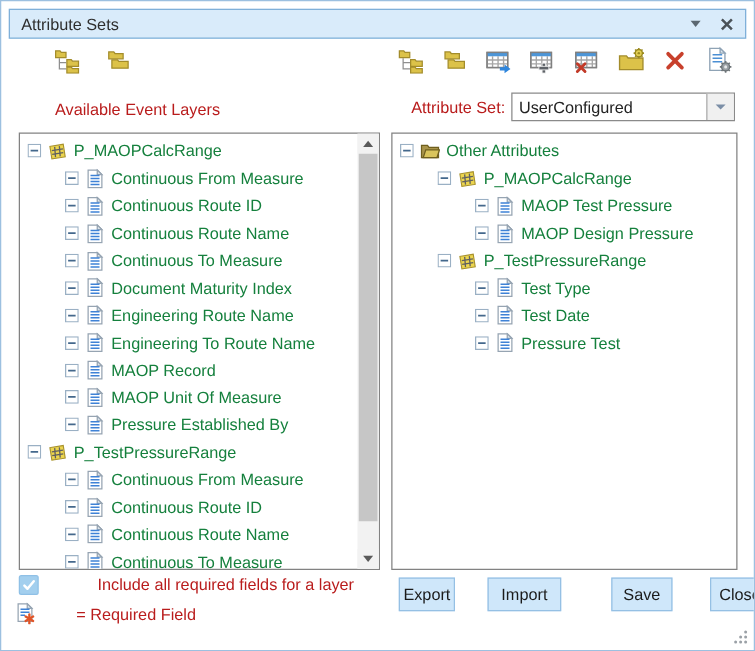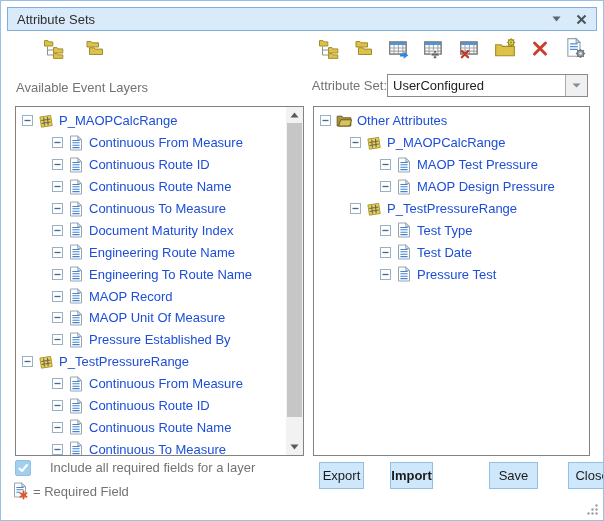--- a/index.html
+++ b/index.html
@@ -14,64 +14,64 @@
               display:flex; align-items:center; padding:8px 9px; }
   .title { flex:1; font-size:13px; color:#2e2e2e; }
   .tb-ic { display:inline-flex; align-items:center; justify-content:center; }
   .tb-ic.menu { margin-right:15px; }
 
   .toolbar-left  { position:absolute; left:42px; top:36px; display:flex; gap:19px; }
   .toolbar-right { position:absolute; left:317px; top:36px; width:268px;
                    display:flex; justify-content:space-between; }
   .tbtn { width:22px; height:22px; display:inline-flex; align-items:center; justify-content:center; }
 
-  .lbl { font-size:13px; color:#737373; white-space:nowrap; }
+  .lbl { font-size:13px; color:#b91c1c; white-space:nowrap;margin-left:28px; }
   .lbl.available { position:absolute; left:15px; top:79px; }
 
   .attrset-row { position:absolute; left:300px; right:15px; top:73px; height:23px;
-                 display:flex; align-items:center; justify-content:flex-end; }
+                 display:flex; align-items:center; justify-content:flex-end; gap:5px; }
   .combo { width:201px; height:23px; border:1px solid #8a8a8a; background:#fff;
            display:flex; align-items:stretch; }
   .combo-val { flex:1; display:flex; align-items:center; padding:0 5px;
                font-size:13px; color:#222; overflow:hidden; }
   .combo-btn { width:22px; background:#f0f0f0; border-left:1px solid #ababab;
                display:flex; align-items:center; justify-content:center; }
 
   .panel { position:absolute; top:105px; height:350px; border:1px solid #828282; background:#fff; }
   .panel.left  { left:14px;  width:289px; }
   .panel.right { left:312px; width:277px; }
   .tree { position:absolute; top:3px; left:0; bottom:0; overflow:hidden; }
   .panel.left  .tree { right:17px; }
   .panel.right .tree { right:1px; }
 
   .tree-row { display:flex; align-items:center; height:21.9px; gap:5px; white-space:nowrap; }
   .tree-row.lvl0 { padding-left:6px; }
   .tree-row.lvl1 { padding-left:36px; }
   .tree-row.lvl2 { padding-left:66px; }
   .expander { width:11px; height:11px; flex:0 0 auto; display:inline-flex; }
   .ticon { width:16px; height:16px; flex:0 0 auto; display:inline-flex; }
-  .tlabel { font-size:13px; color:#1d4ed8; }
+  .tlabel { font-size:13px; color:#15803d; }
 
   .vscroll { position:absolute; top:0; right:0; bottom:0; width:17px; background:#f2f2f2; }
   .sb-btn { position:absolute; left:0; width:17px; height:16px;
             display:flex; align-items:center; justify-content:center; background:#f2f2f2; }
   .sb-btn.up { top:0; } .sb-btn.down { bottom:0; }
   .sb-thumb { position:absolute; left:1px; right:1px; top:16px; height:294px; background:#c6c6c6; }
 
   .include-row { position:absolute; left:14px; top:459px; display:flex; gap:19px; }
   .checkbox { width:16px; height:16px; background:#a3cfee; border:1px solid #8fc0e6;
               border-radius:2px; display:inline-flex; align-items:center; justify-content:center; }
   .legend-row { position:absolute; left:11px; top:481px; display:flex; align-items:center; gap:4px; }
   .req-ic { width:17px; height:18px; display:inline-flex; }
 
   .btn { position:absolute; top:461px; height:27px; background:#cfe7fa;
          border:1px solid #95c0e4; font-family:inherit; font-size:13px; color:#1b1b1b;
          text-align:center; cursor:default; }
   .btn.export { left:318px; width:45px; }
-  .btn.import { left:389px; width:43px;font-weight:bold; }
+  .btn.import { left:389px; width:59px; }
   .btn.save   { left:488px; width:49px; }
   .btn.close  { left:544px; width:48px;margin-left:23px; }
 
   .grip { position:absolute; right:4px; bottom:4px; width:13px; height:13px; display:inline-flex; }
 </style>
 </head>
 <body>
 
 <div class="win">
 

